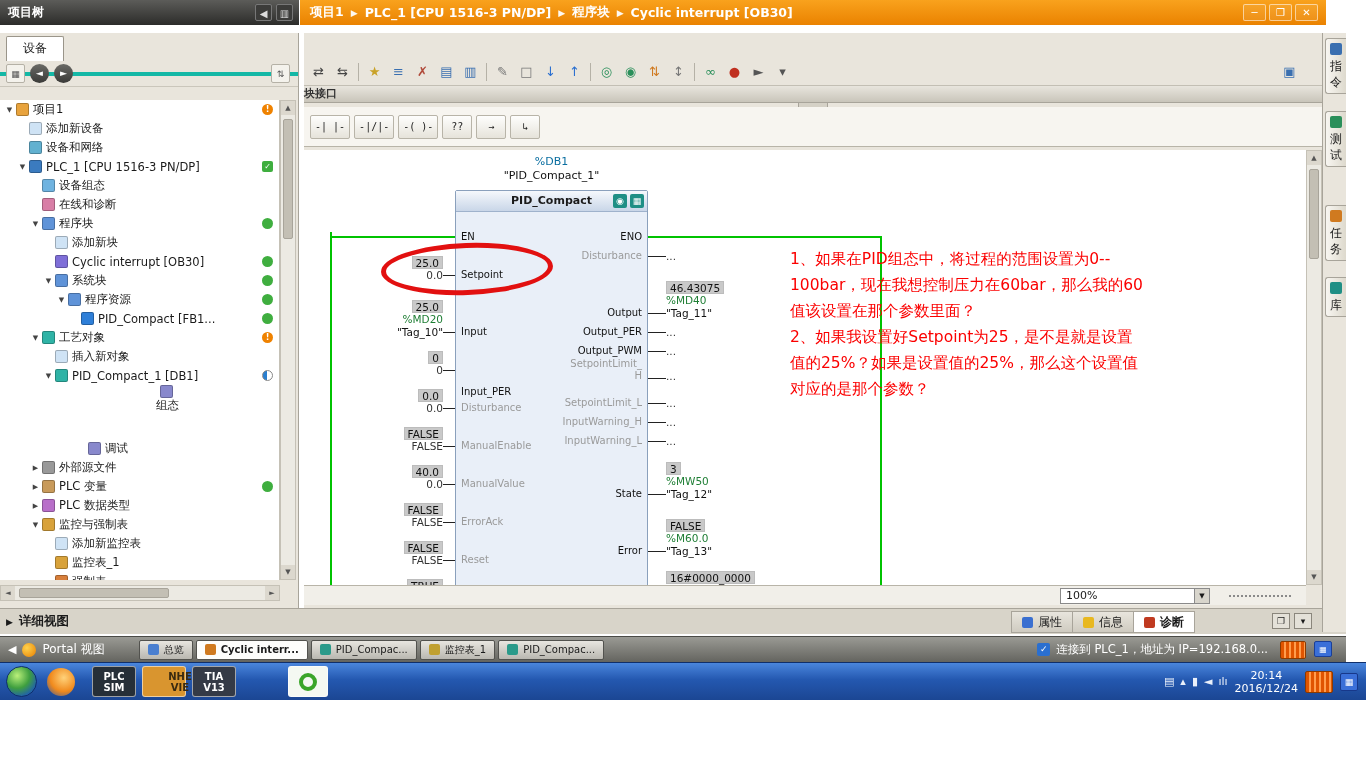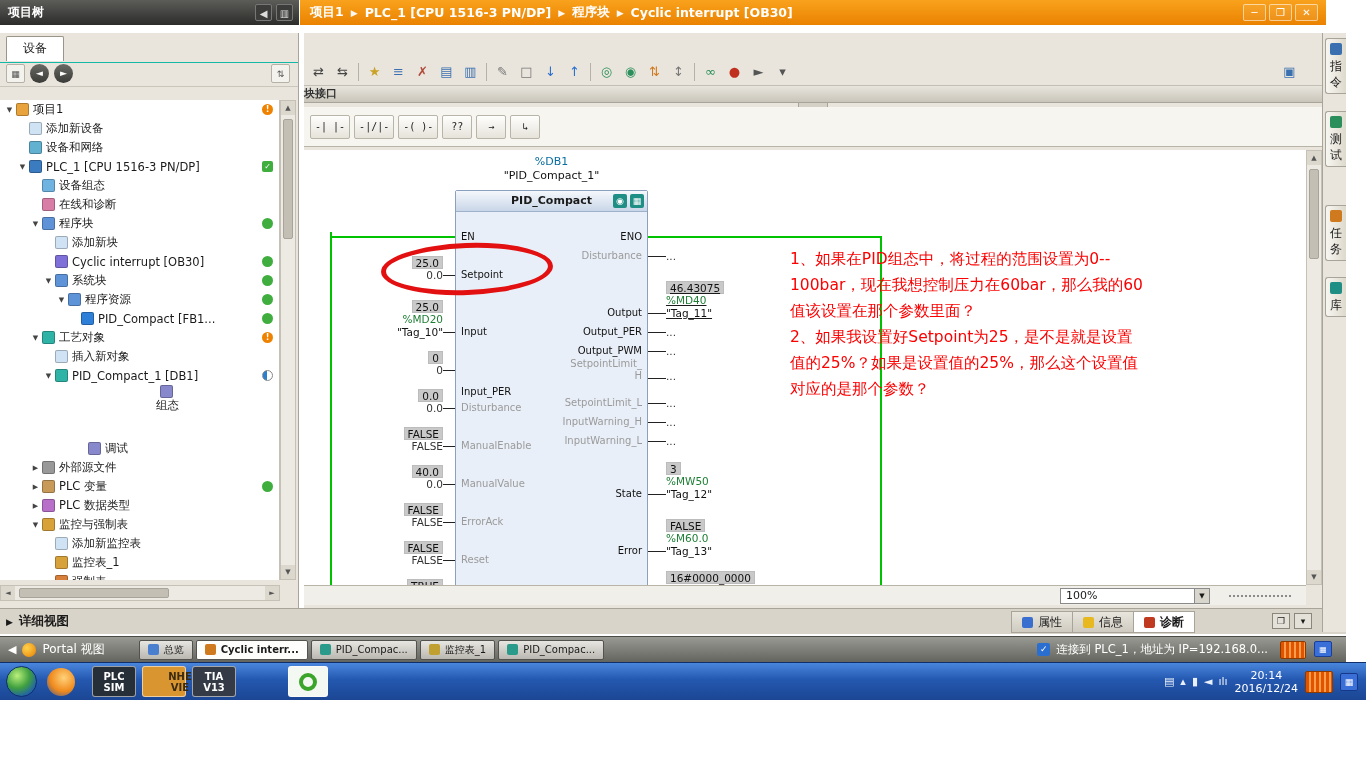--- a/index.html
+++ b/index.html
@@ -16,21 +16,21 @@
   #titlebar{left:300px;top:8;width:1026px;height:25px;background:linear-gradient(#f9a21d,#ea8200);
     display:flex;align-items:center;padding-left:10px;color:#fff}
   .crumb{font-weight:bold;font-size:12.5px;white-space:nowrap;cursor:default}
   .crumb-sep{margin:0 7px;font-size:9px;opacity:.95}
   #win-controls{position:absolute;right:8px;top:4px;display:flex}
   .wc{width:23px;height:17px;margin-left:3px;border:1px solid rgba(255,255,255,.55);border-radius:2px;
     color:#fff;font-size:10px;text-align:center;line-height:16px;background:rgba(255,255,255,.08)}
 
   
   #left-panel{left:0;top:33px;width:299px;height:599px;background:#e9e5dc;border-right:1px solid #a8a49a}
-  #lp-tabs{position:absolute;left:0;top:0;width:100%;height:30px;border-bottom:1px solid #14b8a6}
+  #lp-tabs{position:absolute;left:0;top:0;width:100%;height:43px;border-bottom:4px solid #14b8a6}
   .tab{display:inline-block;margin:3px 0 0 6px;padding:3px 16px 4px;background:#fff;
     border:1px solid #9a958a;border-bottom:none;border-radius:2px 2px 0 0;font-size:12px}
   #lp-toolbar{position:absolute;left:0;top:27px;width:100%;height:27px;display:flex;align-items:center;
     gap:5px;padding-left:6px;border-bottom:1px solid #cac6bb}
   .lpt{width:19px;height:19px;border-radius:50%;background:linear-gradient(#6a6a66,#3a3a38);color:#fff;
     font-size:9px;text-align:center;line-height:19px}
   .lpt.flat{border-radius:2px;background:#f4f2ec;color:#555;border:1px solid #b5b1a6}
   #lp-toolbar .spacer{flex:1}
   #tree{position:absolute;left:0;top:67px;width:280px;height:480px;background:#fff;overflow:hidden;
     border-right:1px solid #c5c1b6}
@@ -456,21 +456,21 @@
           <span class="ol plain">FALSE</span>
         </div>
         <div class="wire-b" style="left: 139px; top: 410px; width: 12px;"></div>
         <div class="pin-label right" style="top: 81px;">ENO</div>
         <div class="pin-label right gray" style="top: 100px;">Disturbance</div>
         <div class="opstack right" style="top: 100px;">
           <span class="ol plain">...</span>
         </div>
         <div class="wire-b" style="left: 344px; top: 106px; width: 18px;"></div>
         <div class="pin-label right" style="top: 157px;">Output</div>
-        <div class="opstack right" style="top: 131px; text-decoration: underline;">
+        <div class="opstack right" style="top: 131px;">
           <span class="ol chip">46.43075</span>
           <span class="ol addr">%MD40</span>
           <span class="ol tag">"Tag_11"</span>
         </div>
         <div class="wire-b" style="left: 344px; top: 163px; width: 18px;"></div>
         <div class="pin-label right" style="top: 176px;">Output_PER</div>
         <div class="opstack right" style="top: 176px;">
           <span class="ol plain">...</span>
         </div>
         <div class="wire-b" style="left: 344px; top: 182px; width: 18px;"></div>

